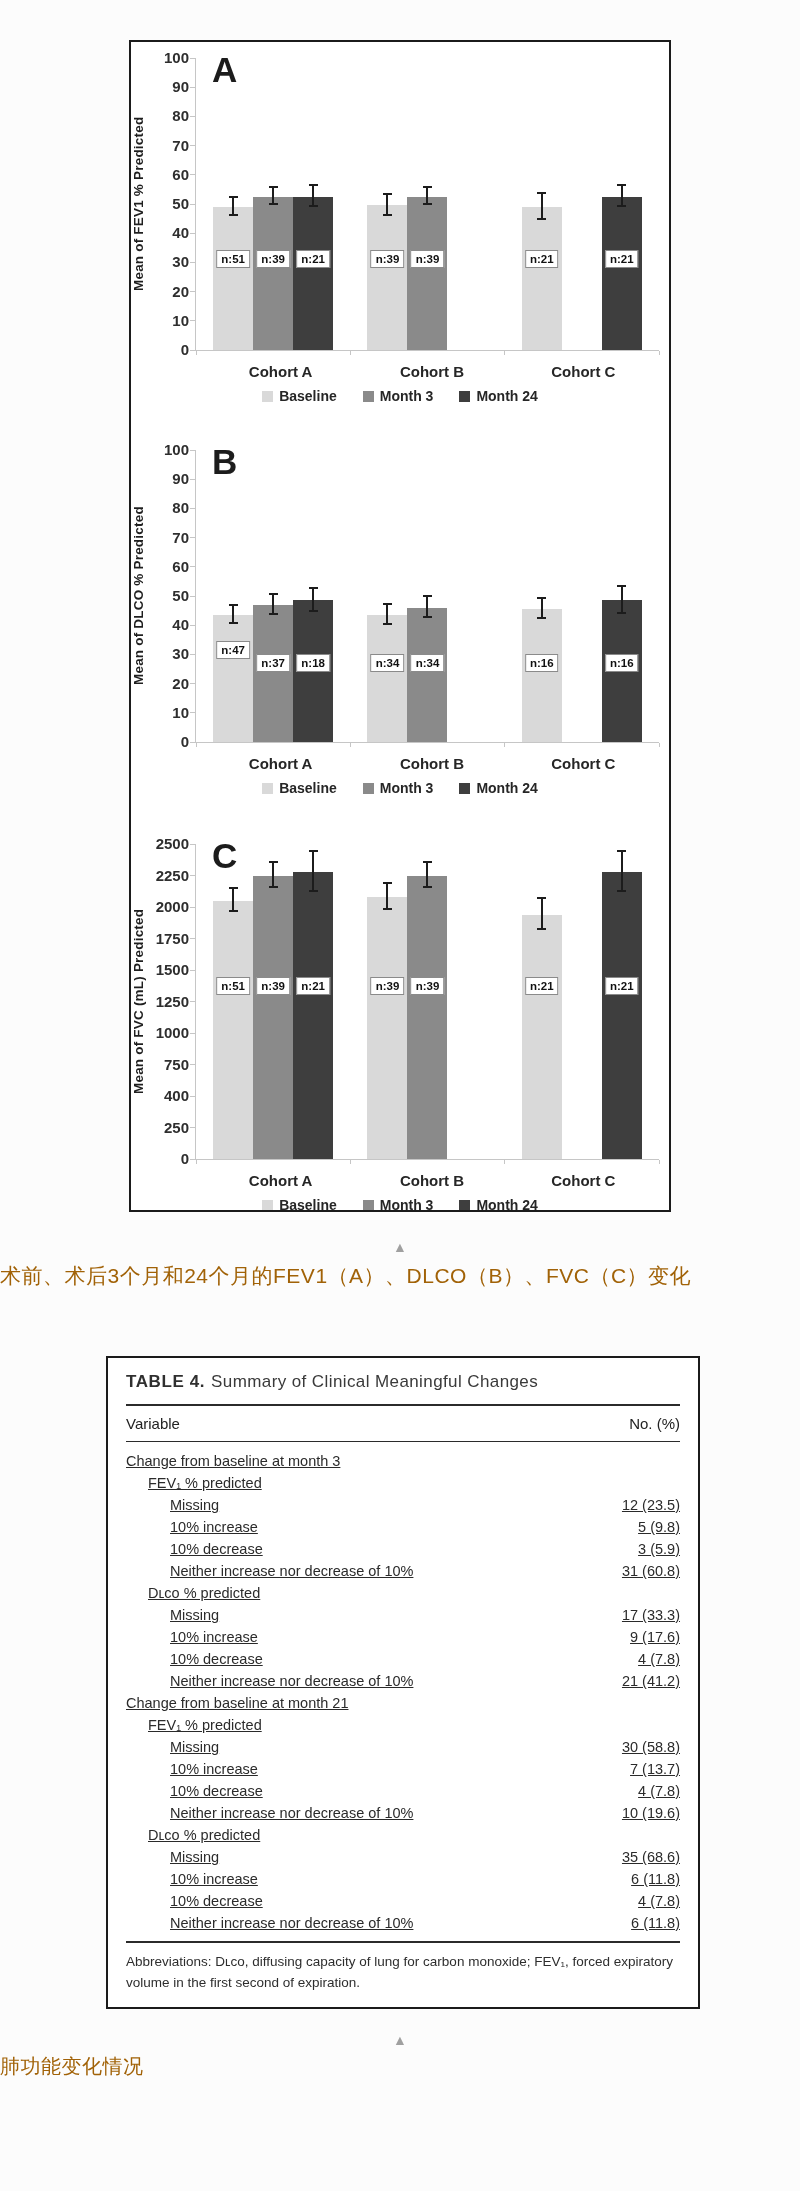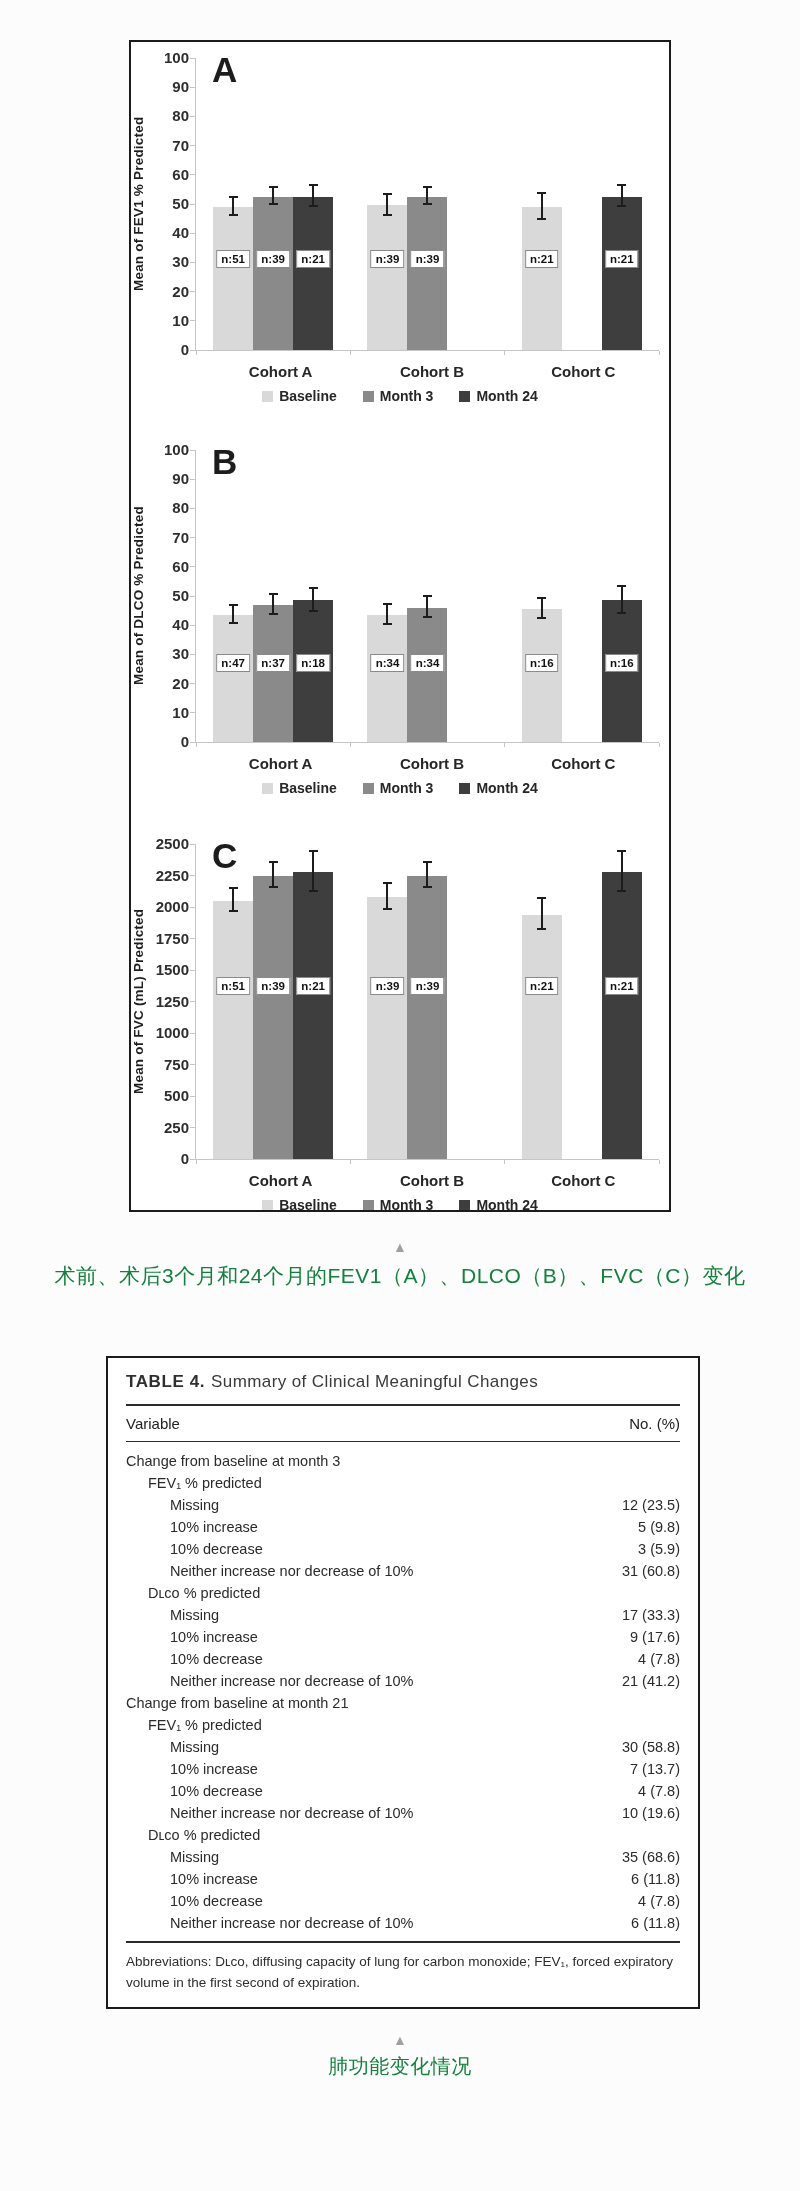--- a/index.html
+++ b/index.html
@@ -61,40 +61,40 @@
   .legend{display:flex;justify-content:center;gap:26px;margin-top:8px;}
   .legend-item{display:flex;align-items:center;gap:6px;}
   .swatch{width:11px;height:11px;display:inline-block;}
   .legend-label{font-weight:bold;font-size:14px;color:#262626;}
   
   .tri{
     text-align:center;color:#a0a0a0;font-size:14px;line-height:14px;
     margin-top:28px;
   }
   .caption{
-    margin-top:8px;text-align:center;
-    font-size:21px;color:#15803d;letter-spacing:.5px;
+    margin-top:8px;
+    font-size:21px;color:#a16207;letter-spacing:.5px;
   }
   .caption2{font-size:20px;}
   
   .tablebox{
     box-sizing:border-box;
     margin:66px 0 0 106px;
     width:594px;
     background:#fff;
     border:2px solid #1b1b1b;
     padding:12px 18px 14px 18px;
   }
   .tbl-title{font-size:17px;line-height:1.42;color:#3a3a3a;letter-spacing:.4px;}
   .tbl-title b{color:#2f2f2f;margin-right:6px;letter-spacing:.6px;}
   .rule-thick{border:none;border-top:2.5px solid #2b2b2b;margin:10px 0 0 0;}
   .rule-thin{border:none;border-top:1.3px solid #2b2b2b;margin:0;}
   .rule-mid{border:none;border-top:2px solid #2b2b2b;margin:7px 0 0 0;}
   .tbl-header{display:flex;justify-content:space-between;padding:9px 0;font-size:15px;color:#222;}
-  .tbl-rows{padding-top:8px;}
+  .tbl-rows{padding-top:8px;text-decoration:underline;}
   .trow{display:flex;justify-content:space-between;font-size:14.5px;line-height:22px;color:#2b2b2b;}
   .trow .val{white-space:nowrap;}
   .ind0{padding-left:0;}
   .ind1{padding-left:22px;}
   .ind2{padding-left:44px;}
   .footnote{margin-top:9px;font-size:13.5px;line-height:1.52;color:#2e2e2e;}
 </style>
 </head>
 <body>
 
@@ -246,21 +246,21 @@
           <span class="xdash" style="left: calc(66.666% - 0.5px);"></span>
           <span class="xdash" style="left: calc(100% - 0.5px);"></span>
           <div class="panel-letter">B</div>
           <div class="groups">
             <div class="group">
               <div class="slot">
                 <div class="bar" style="height: 127.02px; background: rgb(217, 217, 217);"></div>
                 <span class="wline" style="bottom: 118.26px; height: 17.52px;"></span>
                 <span class="wcap" style="bottom: 135.78px;"></span>
                 <span class="wcap" style="bottom: 118.26px;"></span>
-                <span class="nbadge" style="bottom: 70px;">n:47</span>
+                <span class="nbadge" style="bottom: 83px;">n:47</span>
               </div>
               <div class="slot">
                 <div class="bar" style="height: 137.24px; background: rgb(138, 138, 138);"></div>
                 <span class="wline" style="bottom: 127.02px; height: 20.44px;"></span>
                 <span class="wcap" style="bottom: 147.46px;"></span>
                 <span class="wcap" style="bottom: 127.02px;"></span>
                 <span class="nbadge" style="bottom: 70.08px;">n:37</span>
               </div>
               <div class="slot">
                 <div class="bar" style="height: 141.62px; background: rgb(62, 62, 62);"></div>
@@ -326,21 +326,21 @@
           <span class="legend-label">Month 24</span>
         </div>
       </div>
     </div>
   <div class="chart" style="margin-top: 48px;">
       <div class="chart-top">
         <div class="ylab" style="height: 315px;">Mean of FVC (mL) Predicted</div>
         <div class="ticks" style="height: 315px;">
           <span class="tick-num" style="bottom: -9px;">0</span>
           <span class="tick-num" style="bottom: 22.5px;">250</span>
-          <span class="tick-num" style="bottom: 54px;">500</span>
+          <span class="tick-num" style="bottom: 54px;">400</span>
           <span class="tick-num" style="bottom: 85.5px;">750</span>
           <span class="tick-num" style="bottom: 117px;">1000</span>
           <span class="tick-num" style="bottom: 148.5px;">1250</span>
           <span class="tick-num" style="bottom: 180px;">1500</span>
           <span class="tick-num" style="bottom: 211.5px;">1750</span>
           <span class="tick-num" style="bottom: 243px;">2000</span>
           <span class="tick-num" style="bottom: 274.5px;">2250</span>
           <span class="tick-num" style="bottom: 306px;">2500</span>
         </div>
         <div class="plot" style="height: 315px;">

